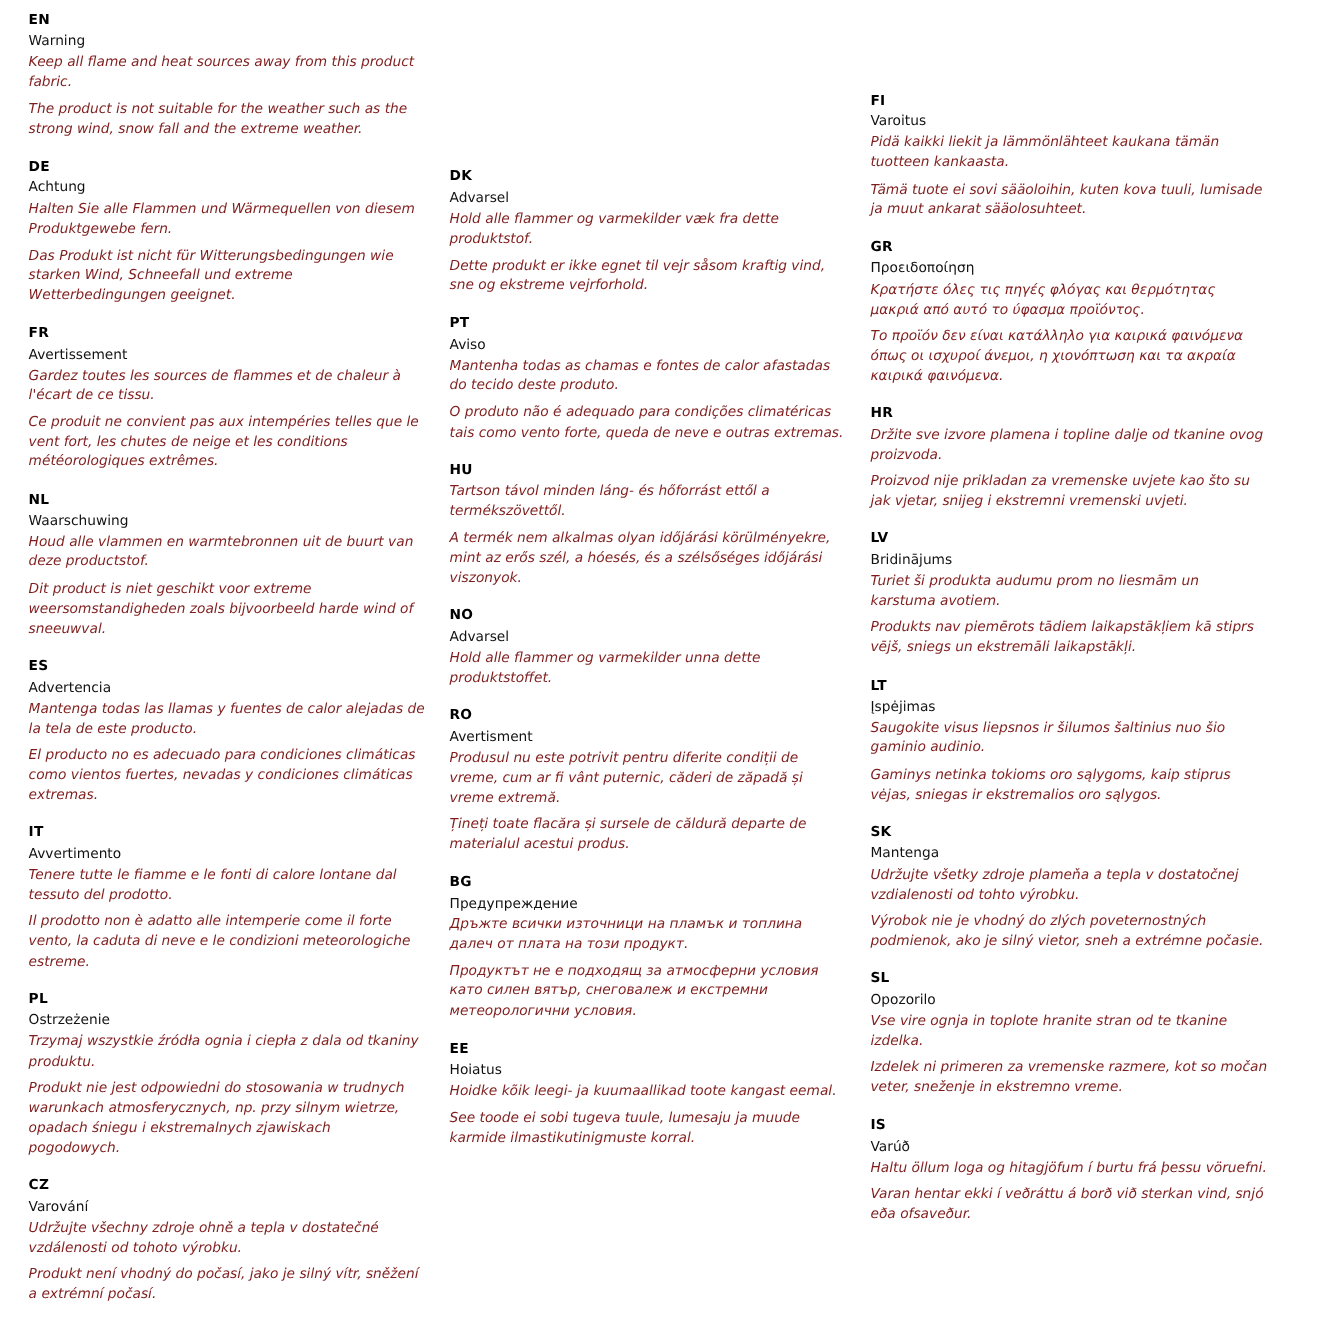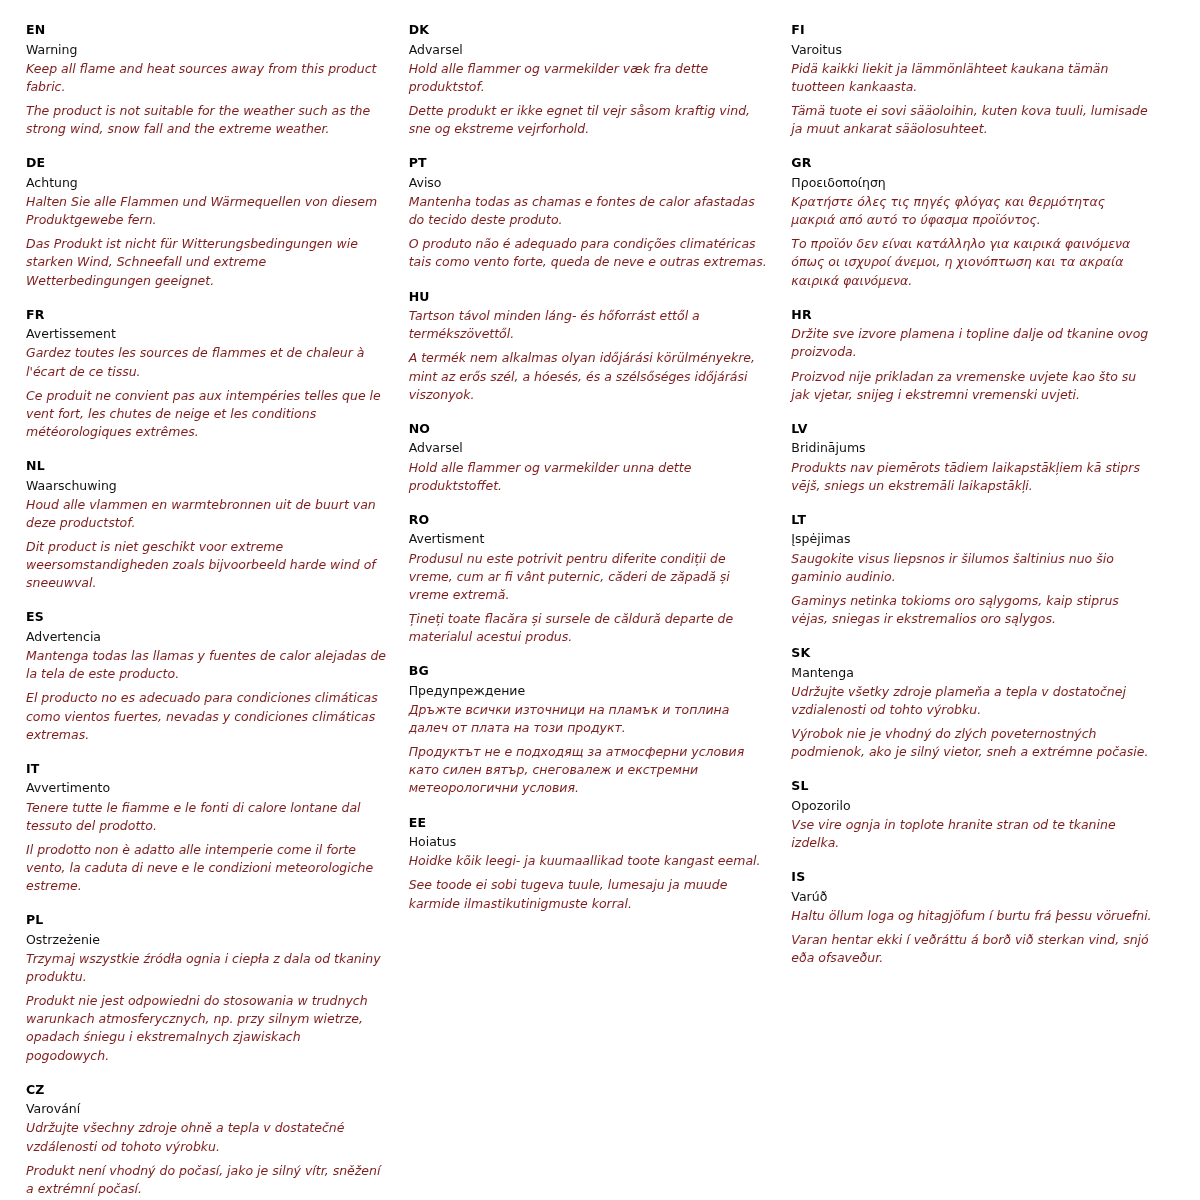--- a/index.html
+++ b/index.html
@@ -14,21 +14,21 @@
     color: #1a1a1a;
     overflow: hidden;
   }
   .page {
     box-sizing: border-box;
     width: 1200px;
     height: 1200px;
     padding: 22px 26px 10px 26px;
     display: flex;
     flex-direction: row;
-    align-items: flex-start;
+    align-items: center;
     gap: 0;
   }
   .column {
     box-sizing: border-box;
     width: 388px;
     padding-right: 22px;
     display: flex;
     flex-direction: column;
   }
   .block {
@@ -174,38 +174,40 @@
       <p class="para">Το προϊόν δεν είναι κατάλληλο για καιρικά φαινόμενα όπως οι ισχυροί άνεμοι, η χιονόπτωση και τα ακραία καιρικά φαινόμενα.</p>
     </div>
     <div class="block">
       <div class="lang-code">HR</div>
       <p class="para">Držite sve izvore plamena i topline dalje od tkanine ovog proizvoda.</p>
       <p class="para">Proizvod nije prikladan za vremenske uvjete kao što su jak vjetar, snijeg i ekstremni vremenski uvjeti.</p>
     </div>
     <div class="block">
       <div class="lang-code">LV</div>
       <div class="lang-title">Bridinājums</div>
+      <p class="para">Turiet ši produkta audumu prom no liesmām un karstuma avotiem.</p>
       <p class="para">Produkts nav piemērots tādiem laikapstākļiem kā stiprs vējš, sniegs un ekstremāli laikapstākļi.</p>
     </div>
     <div class="block">
       <div class="lang-code">LT</div>
       <div class="lang-title">Įspėjimas</div>
       <p class="para">Saugokite visus liepsnos ir šilumos šaltinius nuo šio gaminio audinio.</p>
       <p class="para">Gaminys netinka tokioms oro sąlygoms, kaip stiprus vėjas, sniegas ir ekstremalios oro sąlygos.</p>
     </div>
     <div class="block">
       <div class="lang-code">SK</div>
       <div class="lang-title">Mantenga</div>
       <p class="para">Udržujte všetky zdroje plameňa a tepla v dostatočnej vzdialenosti od tohto výrobku.</p>
       <p class="para">Výrobok nie je vhodný do zlých poveternostných podmienok, ako je silný vietor, sneh a extrémne počasie.</p>
     </div>
     <div class="block">
       <div class="lang-code">SL</div>
       <div class="lang-title">Opozorilo</div>
       <p class="para">Vse vire ognja in toplote hranite stran od te tkanine izdelka.</p>
+      <p class="para">Izdelek ni primeren za vremenske razmere, kot so močan veter, sneženje in ekstremno vreme.</p>
     </div>
     <div class="block">
       <div class="lang-code">IS</div>
       <div class="lang-title">Varúð</div>
       <p class="para">Haltu öllum loga og hitagjöfum í burtu frá þessu vöruefni.</p>
       <p class="para">Varan hentar ekki í veðráttu á borð við sterkan vind, snjó eða ofsaveður.</p>
     </div>
   </div>
 
 </div>

